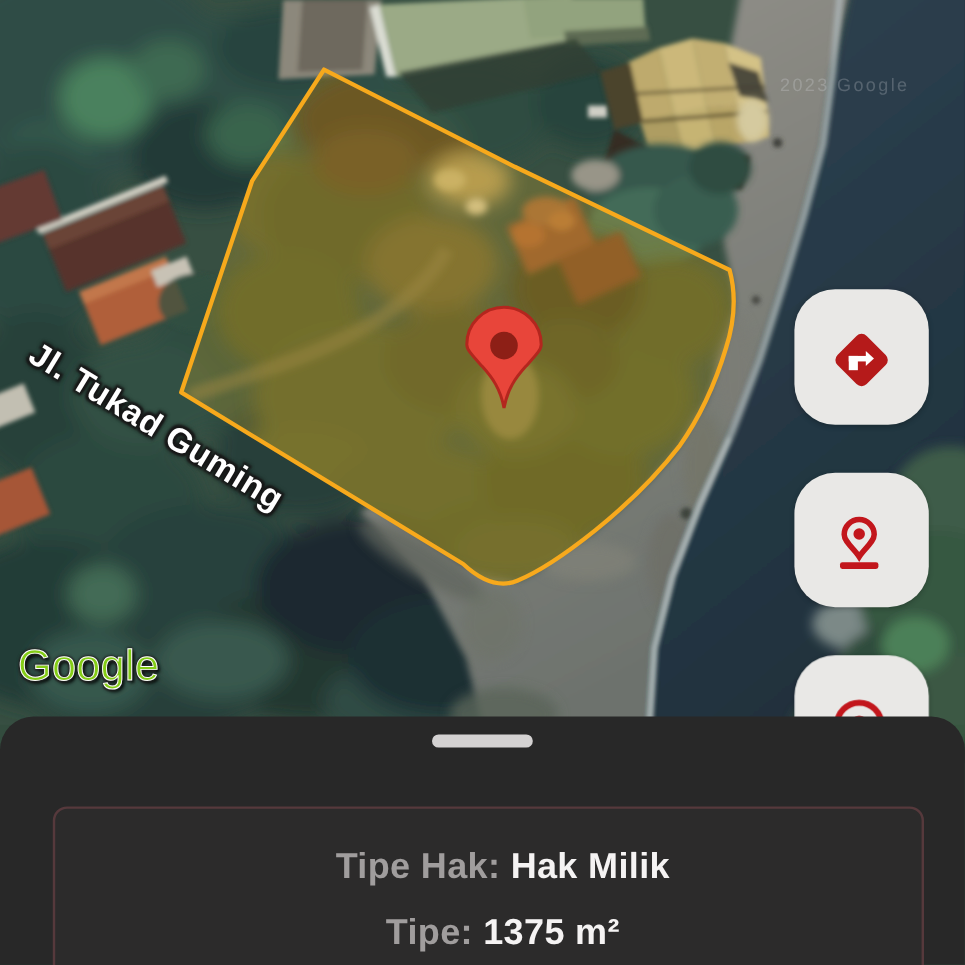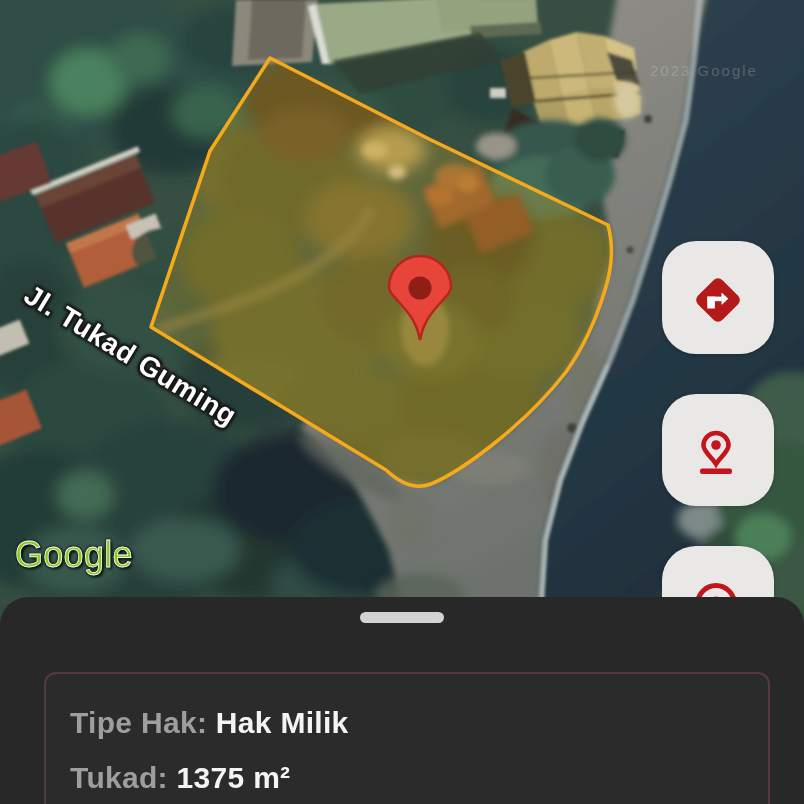--- a/index.html
+++ b/index.html
@@ -8,21 +8,21 @@
   .street{position:absolute;left:35px;top:279px;transform:rotate(31.3deg);transform-origin:0 0;
     font-size:28px;font-weight:bold;color:#fff;letter-spacing:.6px;white-space:nowrap;
     text-shadow:-2px -2px 2px #181818,2px -2px 2px #181818,-2px 2px 2px #181818,2px 2px 2px #181818,0 0 5px #000;}
   .google{position:absolute;left:15px;top:534px;font-size:36px;color:#84cc16;letter-spacing:.3px;-webkit-text-stroke:0.8px #fff;
     text-shadow:-1px -1px 2px #222,1px -1px 2px #222,-1px 1px 2px #222,2px 2px 3px #000;}
   .btn{position:absolute;left:662px;width:112px;height:113px;border-radius:34px;background:#e9e8e6;box-shadow:0 1px 4px rgba(0,0,0,.22);}
   .btn svg{position:absolute;left:0;top:0;}
   .sheet{position:absolute;left:0;top:597px;width:804px;height:207px;background:#282828;border-radius:28px 28px 0 0;}
   .handle{position:absolute;left:360px;top:15px;width:84px;height:11px;border-radius:6px;background:#d4d2d2;}
   .card{position:absolute;left:44px;top:75px;width:722px;height:140px;background:#2c2b2b;border:2px solid rgba(122,70,74,0.55);border-radius:12px;}
-  .card p{margin:0;padding:0 0 0 24px;font-size:30px;font-weight:bold;line-height:36px;color:#f5f3f3;letter-spacing:.3px;}
+  .card p{margin:0;padding:0 0 0 24px;font-size:30px;font-weight:bold;line-height:36px;color:#f5f3f3;letter-spacing:.3px;text-align:center;}
   .card p.l1{margin-top:31px;}
   .card p.l2{margin-top:19px;}
   .card .lbl{color:#a09d9d;}
 </style>
 </head>
 <body>
 <div class="screen">
 
 <svg class="mapsvg" width="804" height="804" viewBox="0 0 804 804">
   <defs>
@@ -243,16 +243,16 @@
   <circle cx="54" cy="58" r="7.5" fill="#c2161c"></circle>
 </svg>
 </div>
 
 <div class="sheet">
 
   <div class="handle"></div>
 
   <div class="card">
     <p class="l1"><span class="lbl">Tipe Hak:</span> Hak Milik</p>
-    <p class="l2"><span class="lbl">Tukad:</span> 1375 m²</p>
+    <p class="l2"><span class="lbl">Tipe:</span> 1375 m²</p>
   </div>
 </div>
 </div>
 
 </body></html>

